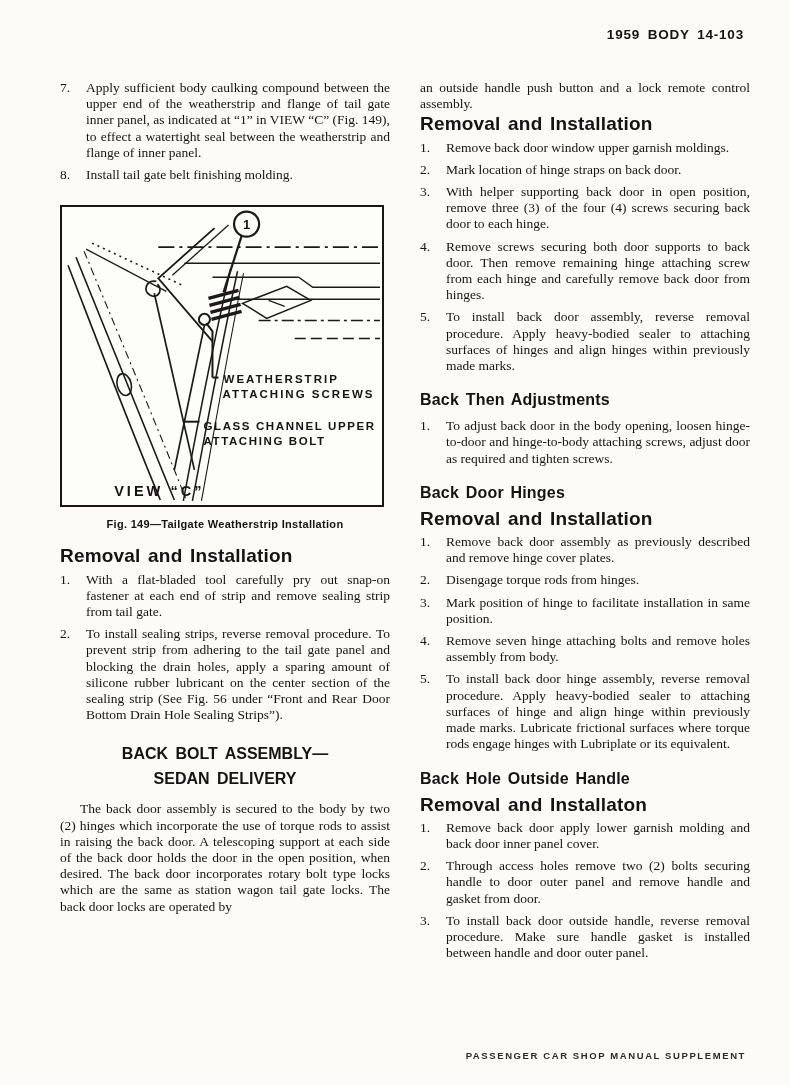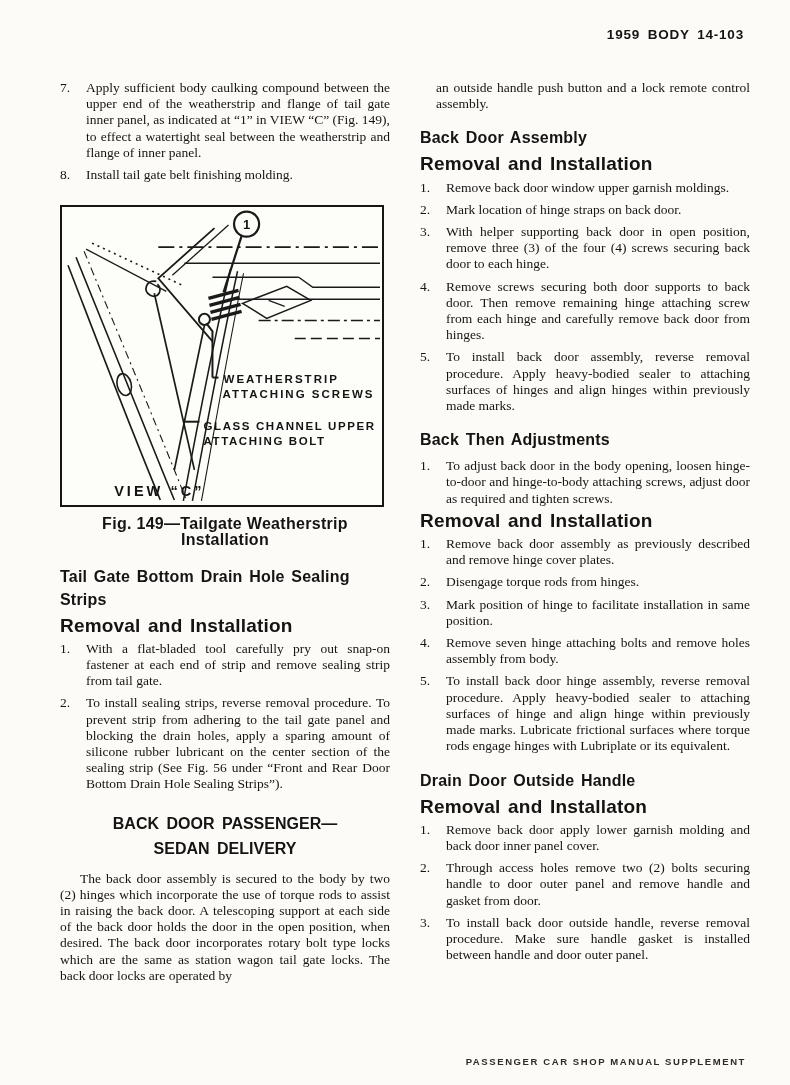--- a/index.html
+++ b/index.html
@@ -21,43 +21,43 @@
   .step { display:flex; margin:0 0 6px 0; }
   .step .num { flex:none; width:26px; font-size:13.5px; }
   .step .txt { flex:1; text-align:justify; }
   .figure-box {
     box-sizing:border-box; width:324px; height:302px;
     border:2.5px solid #171615; background:#fdfdfa; margin:22px 0 6px 0;
   }
   .figure-box svg { display:block; width:100%; height:100%; }
   .caption {
     text-align:center; font-family:"Liberation Sans", sans-serif;
-    font-weight:bold; font-size:16px; letter-spacing:0.3px;
+    font-weight:bold; font-size:11px; letter-spacing:0.3px;
     margin:9px 0 16px 0;
   }
   .sec-title {
     font-family:"Liberation Sans", sans-serif; font-weight:bold;
     font-size:16px; line-height:23px; letter-spacing:0.2px; word-spacing:2px;
     margin:14px 0 7px 0;
   }
   .sub-title {
     font-family:Liberation Sans, sans-serif; font-weight:bold;
     font-size:19px; letter-spacing:0.2px; word-spacing:2px;
     margin:0 0 7px 0;
   }
   .center-title {
     text-align:center; font-family:"Liberation Sans", sans-serif;
     font-weight:bold; font-size:16px; line-height:25px; word-spacing:3px;
     margin:18px 0 10px 0;
   }
   .para { margin:0; text-align:justify; text-indent:20px; }
-  .para.cont { text-indent:0; margin-bottom:4px;margin-left:16px; }
+  .para.cont { text-indent:0; margin-bottom:4px; }
   .rsec { margin-top:4px; }
   .ftr {
-    position:absolute; right:44px; bottom:18px;
+    position:absolute; right:44px; bottom:24px;
     font-family:"Liberation Sans", sans-serif; font-weight:bold;
     font-size:9.5px; letter-spacing:1.6px; color:#2c2b29;
   }
   .fig-label {
     font-family:"Liberation Sans", sans-serif; font-weight:bold;
   }
 </style>
 </head>
 <body>
 
@@ -134,43 +134,41 @@
 
           <text x="161" y="175" class="fig-label" font-size="11.5" letter-spacing="2" fill="#151413">WEATHERSTRIP</text>
           <text x="160" y="190" class="fig-label" font-size="11.5" letter-spacing="2" fill="#151413">ATTACHING SCREWS</text>
           <text x="141" y="222" class="fig-label" font-size="11.5" letter-spacing="1.6" fill="#151413">GLASS CHANNEL UPPER</text>
           <text x="141" y="237" class="fig-label" font-size="11.5" letter-spacing="1.6" fill="#151413">ATTACHING BOLT</text>
           <text x="52" y="288" class="fig-label" font-size="14.5" letter-spacing="3" fill="#151413">VIEW “C”</text>
         </svg>
       </div>
       <div class="caption">Fig. 149—Tailgate Weatherstrip Installation</div>
 
-      <div class="sec-title">Tail Gate Bottom Drain Hole Sealing Strips</div>
       <div class="sub-title">Removal and Installation</div>
       <div class="step">
         <span class="num">1.</span>
         <span class="txt">With a flat-bladed tool carefully pry out snap-on fastener at each end of strip and remove sealing strip from tail gate.</span>
       </div>
       <div class="step">
         <span class="num">2.</span>
         <span class="txt">To install sealing strips, reverse removal procedure. To prevent strip from adhering to the tail gate panel and blocking the drain holes, apply a sparing amount of silicone rubber lubricant on the center section of the sealing strip (See Fig. 56 under “Front and Rear Door Bottom Drain Hole Sealing Strips”).</span>
       </div>
 
       <div class="center-title">
-        <div>BACK DOOR PASSENGER—</div>
+        <div>BACK BOLT ASSEMBLY—</div>
         <div>SEDAN DELIVERY</div>
       </div>
       <p class="para">The back door assembly is secured to the body by two (2) hinges which incorporate the use of torque rods to assist in raising the back door. A telescoping support at each side of the back door holds the door in the open position, when desired. The back door incorporates rotary bolt type locks which are the same as station wagon tail gate locks. The back door locks are operated by</p>
     </div>
 
     <div class="col">
       <p class="para cont">an outside handle push button and a lock remote control assembly.</p>
 
       <div class="rsec">
-        <div class="sec-title">Back Door Assembly</div>
         <div class="sub-title">Removal and Installation</div>
         <div class="step">
           <span class="num">1.</span>
           <span class="txt">Remove back door window upper garnish moldings.</span>
         </div>
         <div class="step">
           <span class="num">2.</span>
           <span class="txt">Mark location of hinge straps on back door.</span>
         </div>
         <div class="step">
@@ -189,20 +187,21 @@
 
       <div class="rsec">
         <div class="sec-title">Back Then Adjustments</div>
         <div class="step">
           <span class="num">1.</span>
           <span class="txt">To adjust back door in the body opening, loosen hinge-to-door and hinge-to-body attaching screws, adjust door as required and tighten screws.</span>
         </div>
       </div>
 
       <div class="rsec">
+        <div class="sec-title">Back Door Hinges</div>
         <div class="sub-title">Removal and Installation</div>
         <div class="step">
           <span class="num">1.</span>
           <span class="txt">Remove back door assembly as previously described and remove hinge cover plates.</span>
         </div>
         <div class="step">
           <span class="num">2.</span>
           <span class="txt">Disengage torque rods from hinges.</span>
         </div>
         <div class="step">
@@ -213,21 +212,21 @@
           <span class="num">4.</span>
           <span class="txt">Remove seven hinge attaching bolts and remove holes assembly from body.</span>
         </div>
         <div class="step">
           <span class="num">5.</span>
           <span class="txt">To install back door hinge assembly, reverse removal procedure. Apply heavy-bodied sealer to attaching surfaces of hinge and align hinge within previously made marks. Lubricate frictional surfaces where torque rods engage hinges with Lubriplate or its equivalent.</span>
         </div>
       </div>
 
       <div class="rsec">
-        <div class="sec-title">Drain Door Outside Handle</div>
+        <div class="sec-title">Back Hole Outside Handle</div>
         <div class="sub-title">Removal and Installaton</div>
         <div class="step">
           <span class="num">1.</span>
           <span class="txt">Remove back door apply lower garnish molding and back door inner panel cover.</span>
         </div>
         <div class="step">
           <span class="num">2.</span>
           <span class="txt">Through access holes remove two (2) bolts securing handle to door outer panel and remove handle and gasket from door.</span>
         </div>
         <div class="step">

